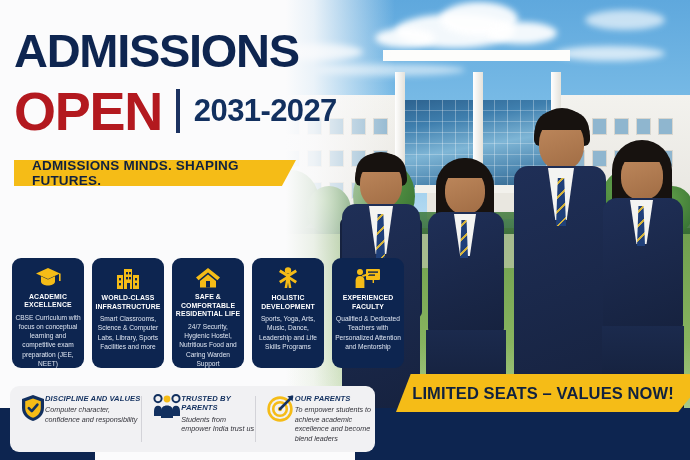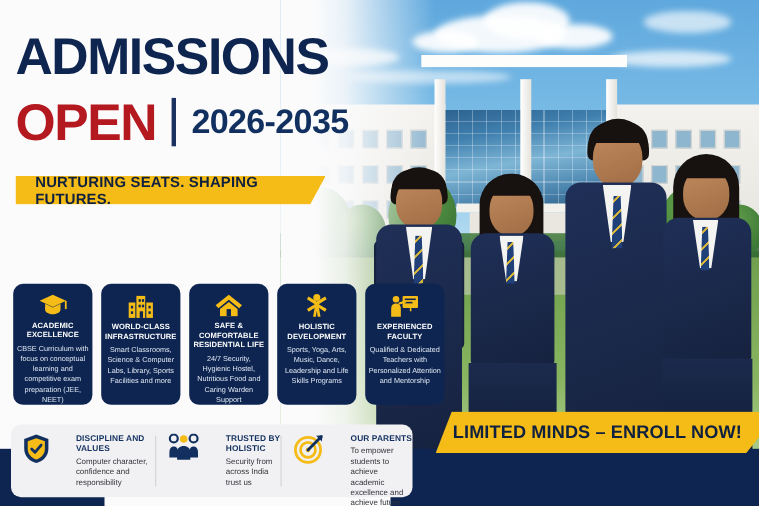--- a/index.html
+++ b/index.html
@@ -67,42 +67,42 @@
   .body{position:absolute;background:linear-gradient(160deg,#1f2f57,#16223f);border-radius:14px 14px 4px 4px;}
   .shirt{position:absolute;background:#f4f4f2;}
   .tie{position:absolute;background:repeating-linear-gradient(135deg,#20407a 0 4px,#d4b33c 4px 6px,#20407a 6px 10px);}
   .skirt{position:absolute;background:linear-gradient(180deg,#1b2a4d,#121d36);}
   .bag{position:absolute;background:#16223f;border-radius:6px;}
 
   
   .h1{position:absolute;left:14px;top:28px;font-size:47px;line-height:46px;font-weight:bold;
       color:#0e2550;letter-spacing:-1.3px;}
   .h2wrap{position:absolute;left:14px;top:88px;display:flex;align-items:center;gap:14px;}
-  .h2{font-size:47px;line-height:46px;font-weight:bold;color:#b3191f;letter-spacing:-1.3px;}
+  .h2{font-size:54px;line-height:46px;font-weight:bold;color:#b3191f;letter-spacing:-1.3px;}
   .vbar{width:4px;height:44px;background:#1b3160;}
   .year{font-size:31px;font-weight:bold;color:#12305f;letter-spacing:-0.6px;}
 
   .ribbon{position:absolute;left:14px;top:160px;width:282px;height:26px;background:#f5bc17;
      clip-path:polygon(0 0,100% 0,95% 100%,0 100%);display:flex;align-items:center;}
   .ribbon span{padding-left:18px;font-size:13.5px;font-weight:bold;color:#10213f;letter-spacing:.2px;}
 
   .para{position:absolute;left:16px;top:198px;width:262px;font-size:12.4px;line-height:17px;color:#2b2b2f;}
 
   
   .cards{position:absolute;left:12px;top:258px;display:flex;gap:8px;}
   .card{width:72px;height:110px;background:#0d2550;border-radius:9px;
      display:flex;flex-direction:column;align-items:center;padding-top:7px;box-sizing:border-box;}
   .card .ic{height:26px;display:flex;align-items:center;justify-content:center;}
   .card .t{margin-top:3px;font-size:6.9px;font-weight:bold;color:#ffffff;text-align:center;line-height:8.6px;letter-spacing:.1px;}
   .card .d{margin-top:3px;font-size:6.6px;color:#dfe6f2;text-align:center;line-height:9.2px;padding:0 3px;}
 
   
   .panel{position:absolute;left:10px;top:386px;width:365px;height:66px;background:#f1f1f3;border-radius:9px;
      display:flex;align-items:flex-start;}
-  .pitem{display:flex;gap:24px;padding:8px 0 0 11px;box-sizing:border-box;}
+  .pitem{display:flex;gap:0;padding:8px 0 0 11px;box-sizing:border-box;font-style:italic;}
   .pitem.w1{width:132px;} .pitem.w2{width:113px;} .pitem.w3{width:120px;}
   .pdiv{width:1px;height:46px;background:#d3d3d8;margin-top:10px;}
   .pt{font-size:7.6px;font-weight:bold;color:#12305f;line-height:9.4px;letter-spacing:.1px;}
   .pd{margin-top:2px;font-size:7.2px;color:#33333a;line-height:9.4px;}
 
   
   .footer{position:absolute;left:0;top:408px;width:690px;height:52px;background:#0d2550;}
   .footer-notch{position:absolute;left:95px;top:400px;width:260px;height:60px;background:#fbfbfc;
      border-radius:0 18px 0 0;}
   .cta{position:absolute;left:396px;top:374px;width:294px;height:38px;background:#f5bc17;
@@ -233,25 +233,25 @@
     <div class="body" style="left:3px;top:58px;width:80px;height:130px;"></div>
     <div class="shirt" style="left:30px;top:60px;width:23px;height:44px;clip-path:polygon(0 0,100% 0,72% 100%,28% 100%);"></div>
     <div class="tie" style="left:37px;top:66px;width:8px;height:40px;clip-path:polygon(18% 0,82% 0,100% 100%,0 100%);"></div>
     <div class="skirt" style="left:2px;top:186px;width:82px;height:86px;"></div>
   </div>
 
   <div class="h1">ADMISSIONS</div>
   <div class="h2wrap">
     <div class="h2">OPEN</div>
     <div class="vbar"></div>
-    <div class="year">2026-2035</div>
+    <div class="year">2031-2027</div>
   </div>
 
   <div class="ribbon">
-    <span>NURTURING SEATS. SHAPING FUTURES.</span>
+    <span>ADMISSIONS MINDS. SHAPING FUTURES.</span>
   </div>
 
 
   <div class="cards">
 
     <div class="card">
       <div class="ic">
         <svg width="26" height="20" viewBox="0 0 26 20">
             <path d="M13 1 L25 6.5 L13 12 L1 6.5 Z" fill="#f5bc17"></path>
             <path d="M6 9.2 V14.5 C6 17 10 18.6 13 18.6 C16 18.6 20 17 20 14.5 V9.2 L13 12.6 Z" fill="#f5bc17"></path>
@@ -349,40 +349,40 @@
         <svg width="28" height="26" viewBox="0 0 28 26">
             <circle cx="5" cy="4.6" r="3.6" fill="none" stroke="#12305f" stroke-width="2"></circle>
             <circle cx="23" cy="4.6" r="3.6" fill="none" stroke="#12305f" stroke-width="2"></circle>
             <circle cx="14" cy="5" r="3.4" fill="#f5bc17"></circle>
             <path d="M1 22 V17 C1 13.6 2.6 11.8 5 11.8 C7.4 11.8 9 13.6 9 17 V22 Z" fill="#12305f"></path>
             <path d="M19 22 V17 C19 13.6 20.6 11.8 23 11.8 C25.4 11.8 27 13.6 27 17 V22 Z" fill="#12305f"></path>
             <path d="M8 24 V17.4 C8 13.4 10.4 11.4 14 11.4 C17.6 11.4 20 13.4 20 17.4 V24 Z" fill="#12305f"></path>
           </svg>
       </div>
       <div>
-        <div class="pt">TRUSTED BY HOLISTIC</div>
-        <div class="pd">Security from across India trust us</div>
+        <div class="pt">TRUSTED BY PARENTS</div>
+        <div class="pd">Students from empower India trust us</div>
       </div>
     </div>
     <div class="pdiv"></div>
 
     <div class="pitem w3">
       <div>
         <svg width="28" height="28" viewBox="0 0 28 28">
             <circle cx="13" cy="15" r="11.4" fill="none" stroke="#f5bc17" stroke-width="2.6"></circle>
             <circle cx="13" cy="15" r="6.8" fill="none" stroke="#f5bc17" stroke-width="2.6"></circle>
             <circle cx="13" cy="15" r="2.2" fill="#f5bc17"></circle>
             <path d="M13 15 L25 3" stroke="#12305f" stroke-width="2.6" stroke-linecap="round"></path>
             <path d="M20.4 2.2 L26.2 1.6 L25.6 7.4 Z" fill="#12305f"></path>
           </svg>
       </div>
       <div>
         <div class="pt">OUR PARENTS</div>
-        <div class="pd">To empower students to achieve academic excellence and achieve future leaders</div>
+        <div class="pd">To empower students to achieve academic excellence and become blend leaders</div>
       </div>
     </div>
   </div>
 
   <div class="cta">
-    <span>LIMITED MINDS – ENROLL NOW!</span>
+    <span>LIMITED SEATS – VALUES NOW!</span>
   </div>
 
 </div>
 
 </body></html>

